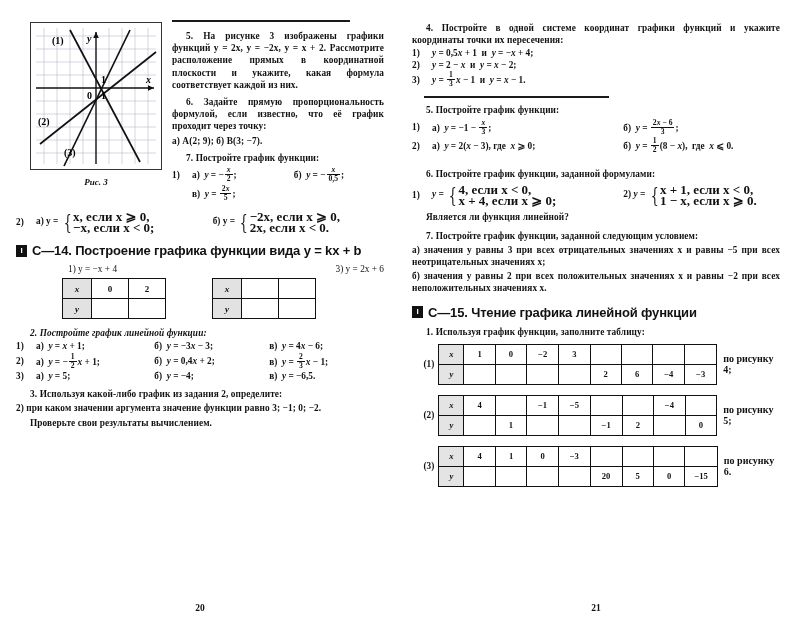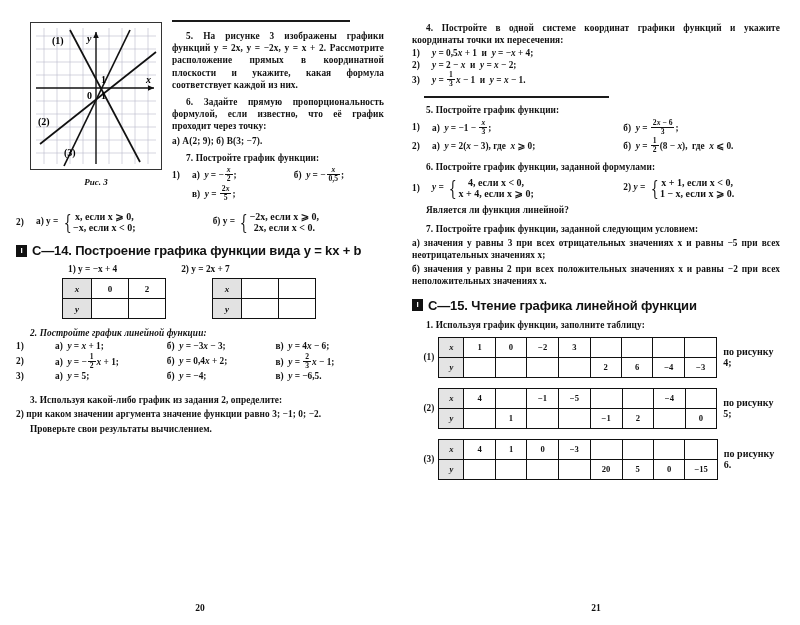--- a/index.html
+++ b/index.html
@@ -37,26 +37,26 @@
   .frac .d{display:block;padding:0 2px;}
 
   
   .sys{display:inline-flex;align-items:center;vertical-align:middle;}
   .sys .brace{
     font-size:21px;line-height:1;font-weight:normal;
     font-family:"DejaVu Serif",serif;
     transform:scaleX(.6);
     margin-right:-1px;
   }
-  .sys .rows{display:inline-block;font-size:10px;line-height:11px;text-align:center;}
+  .sys .rows{display:inline-block;font-size:13px;line-height:11px;text-align:left;}
 
   
   .exrow{display:flex;font-size:9.3px;font-weight:bold;margin:1.5px 0;align-items:center;}
   .exrow .lbl{width:20px;flex:none;}
-  .exrow .c1{width:34%;margin-left:19px;}
+  .exrow .c1{width:34%;}
   .exrow .c2{width:33%;}
   .exrow .c3{width:33%;}
 
   
   .figbox{margin:10px 0 0 14px;}
   .fig-caption{font-size:9px;font-style:italic;font-weight:bold;text-align:center;width:132px;margin-top:3px;}
 
   
   .rule{height:2px;background:#1a1a1a;margin:6px 0 8px 0;}
   .rule-r{width:185px;}
@@ -80,21 +80,21 @@
     height:17px;
     text-align:center;
     font-size:9px;font-weight:bold;
     font-family:"Liberation Serif",serif;
   }
   table.xy td.hd{
     width:26px;background:#e2e2e2;font-style:italic;
   }
   table.xy td.cl{width:34px;}
   .tbl-wrap{display:flex;gap:46px;margin:4px 0 0 46px;}
-  .tbl-title{display:flex;gap:64px;margin:3px 0 2px 52px;font-size:9.3px;font-weight:bold;}
+  .tbl-title{display:flex;gap:64px;margin:3px 0 2px 52px;font-size:9.3px;font-weight:normal;justify-content:space-between;}
 
   
   .rgrow{display:flex;align-items:center;margin:6px 0 0 0;}
   .rgrow .rlbl{width:24px;font-size:9.3px;font-weight:bold;text-align:right;padding-right:4px;}
   .rgrow .rnote{font-size:10px;font-weight:bold;padding-left:6px;}
   table.rg{border-collapse:collapse;}
   table.rg td{border:1px solid #111;height:17px;width:31px;text-align:center;font-size:8.6px;font-weight:bold;}
   table.rg td.hd{width:24px;background:#e4e4e4;font-style:italic;}
 
   .pageno{position:absolute;bottom:12px;font-size:9.5px;font-weight:bold;width:100%;text-align:center;}
@@ -217,21 +217,21 @@
       </div>
 
       <div class="sect">
         <span class="mark">I</span>
         <span class="stitle">С—14. Построение графика функции вида y = kx + b</span>
       </div>
 
 
       <div class="tbl-title">
         <span>1)  y = −x + 4</span>
-        <span>2)  y = 2x + 7</span>
+        <span>3)  y = 2x + 6</span>
       </div>
 
       <div class="tbl-wrap">
         <table class="xy">
           <tbody>
               <tr>
             <td class="hd">x</td>
             <td class="cl">0</td>
             <td class="cl">2</td>
           </tr>
@@ -276,21 +276,21 @@
         <span class="c2">б)&nbsp; <span class="m">y</span> = 0,4<span class="m">x</span> + 2;</span>
         <span class="c3">в)&nbsp; <span class="m">y</span> = <span class="frac"><span class="n">2</span><span class="d">3</span></span><span class="m">x</span> − 1;</span>
       </div>
       <div class="exrow">
         <span class="lbl">3)</span>
         <span class="c1">а)&nbsp; <span class="m">y</span> = 5;</span>
         <span class="c2">б)&nbsp; <span class="m">y</span> = −4;</span>
         <span class="c3">в)&nbsp; <span class="m">y</span> = −6,5.</span>
       </div>
 
-      <div class="p ind" style="margin-top:13px;">
+      <div class="p ind" style="margin-top:7px;">
         <span class="num">3.</span>
         <span>Используя какой-либо график из задания 2, определите:</span>
       </div>
       <div class="p">2) при каком значении аргумента значение функции равно 3; −1; 0; −2.</div>
       <div class="p ind">Проверьте свои результаты вычислением.</div>
     </div>
 
     <div class="pageno">20</div>
   </div>
 
@@ -326,21 +326,21 @@
         <span class="lbl">1)</span>
         <span style="width:52%">а)&nbsp; <span class="m">y</span> = −1 − <span class="frac"><span class="n m">x</span><span class="d">3</span></span>;</span>
         <span>б)&nbsp; <span class="m">y</span> = <span class="frac"><span class="n">2<span class="m">x</span> − 6</span><span class="d">3</span></span>;</span>
       </div>
       <div class="exrow">
         <span class="lbl">2)</span>
         <span style="width:52%">а)&nbsp; <span class="m">y</span> = 2(<span class="m">x</span> − 3), где&nbsp; <span class="m">x</span> ⩾ 0;</span>
         <span>б)&nbsp; <span class="m">y</span> = <span class="frac"><span class="n">1</span><span class="d">2</span></span>(8 − <span class="m">x</span>),&nbsp; где&nbsp; <span class="m">x</span> ⩽ 0.</span>
       </div>
 
-      <div class="p ind" style="margin-top:7px;">
+      <div class="p ind" style="margin-top:14px;">
         <span class="num">6.</span>
         <span>Постройте график функции, заданной формулами:</span>
       </div>
 
       <div class="exrow" style="margin-top:4px;">
         <span class="lbl">1)</span>
         <span style="width:52%">
           <span class="m">y =</span>
           <span class="sys">
             <span class="brace">{</span>

